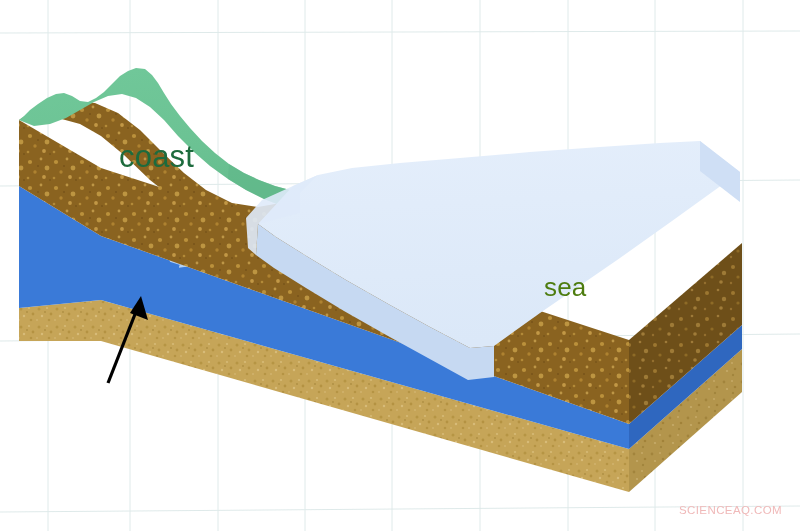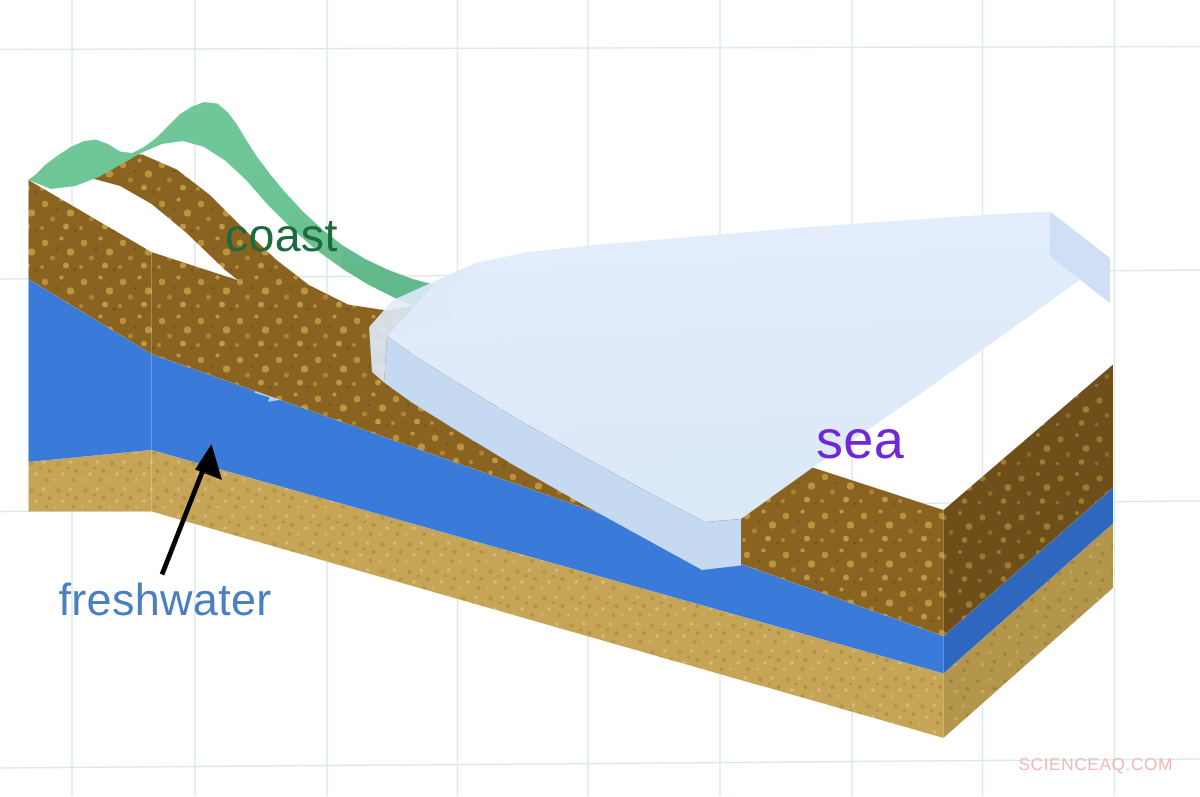--- a/index.html
+++ b/index.html
@@ -29,27 +29,26 @@
     position: absolute;
     white-space: nowrap;
     user-select: none;
   }
   #label-coast {
     left: 119px;
     top: 139px;
     font-size: 31px;
     color: #1d6b3d;
     letter-spacing: 0.2px;
-    margin-left: 31px;
   }
   #label-sea {
     left: 544px;
     top: 272px;
-    font-size: 36px;
-    color: #6d28d9;
+    font-size: 26px;
+    color: #4d7c0f;
     letter-spacing: 0.2px;
   }
   #label-freshwater {
     left: 39px;
     top: 384px;
     font-size: 30px;
     color: #4a7fc1;
     letter-spacing: 0.2px;
   }
   #watermark {
@@ -216,17 +215,16 @@
     <g>
       <line x1="108" y1="383" x2="139" y2="304" stroke="#000000" stroke-width="3.2"></line>
       <path d="M 141,296 L 148,320 L 130,313 Z" fill="#000000"></path>
     </g>
   </svg>
 
   <div class="label" id="label-coast">coast</div>
 
   <div class="label" id="label-sea">sea</div>
 
-  <div class="label" id="label-freshwater">freshwater</div>
 
   <div id="watermark">SCIENCEAQ.COM</div>
 
 </div>
 
 </body></html>

